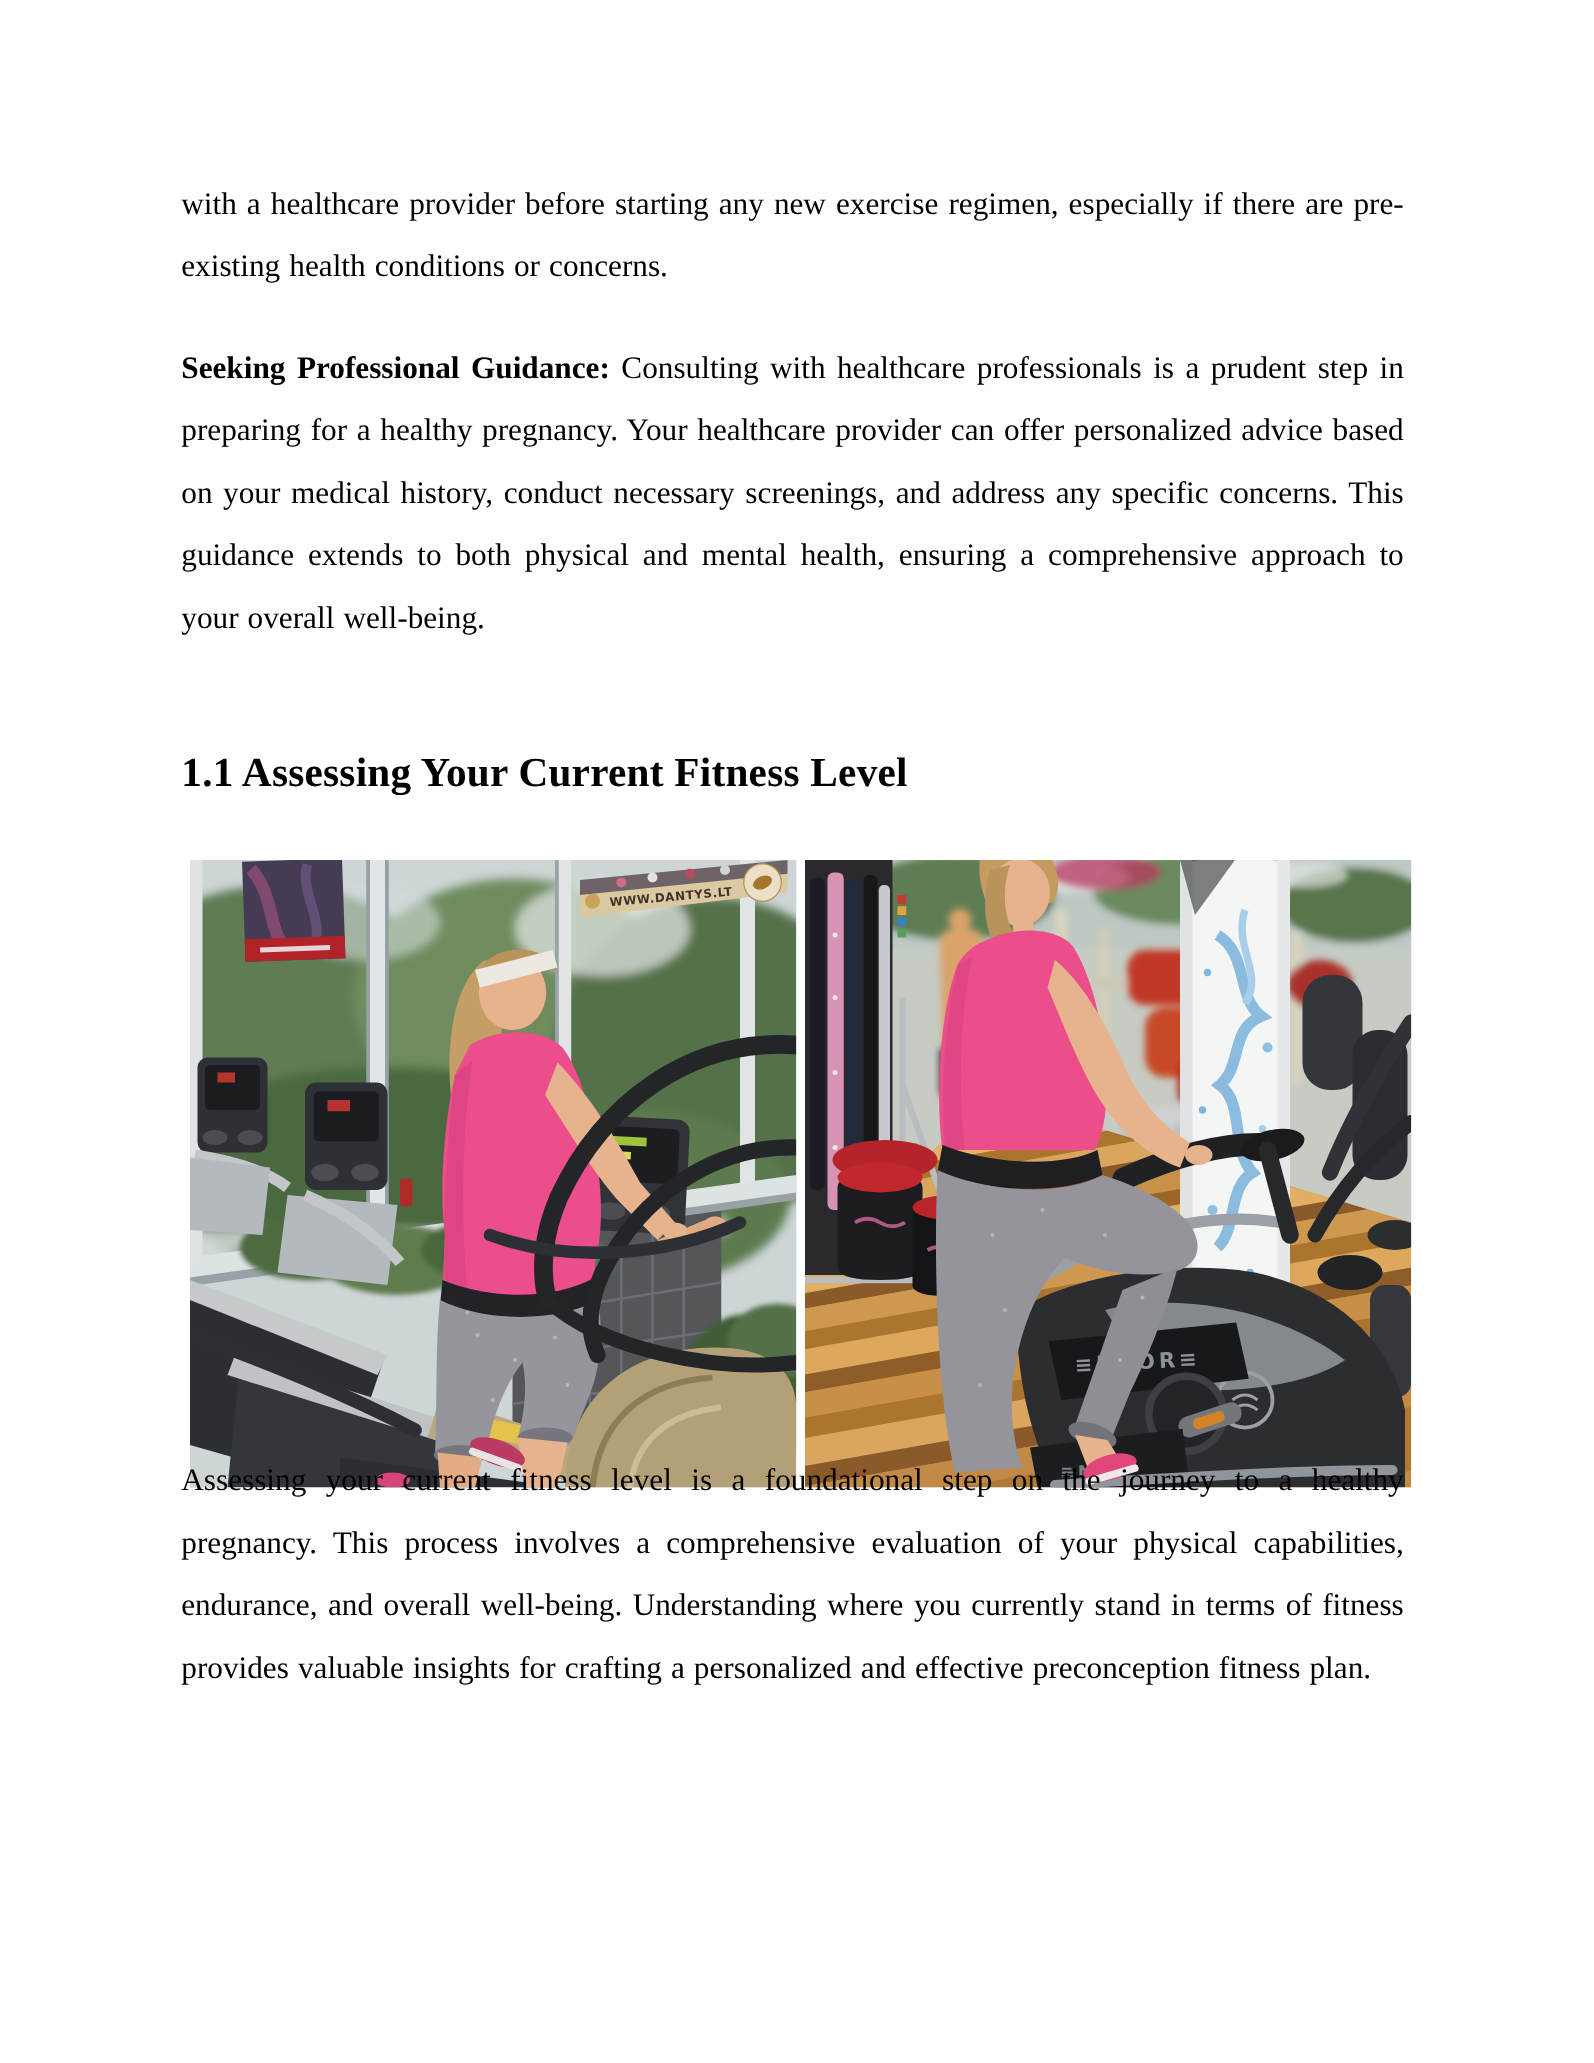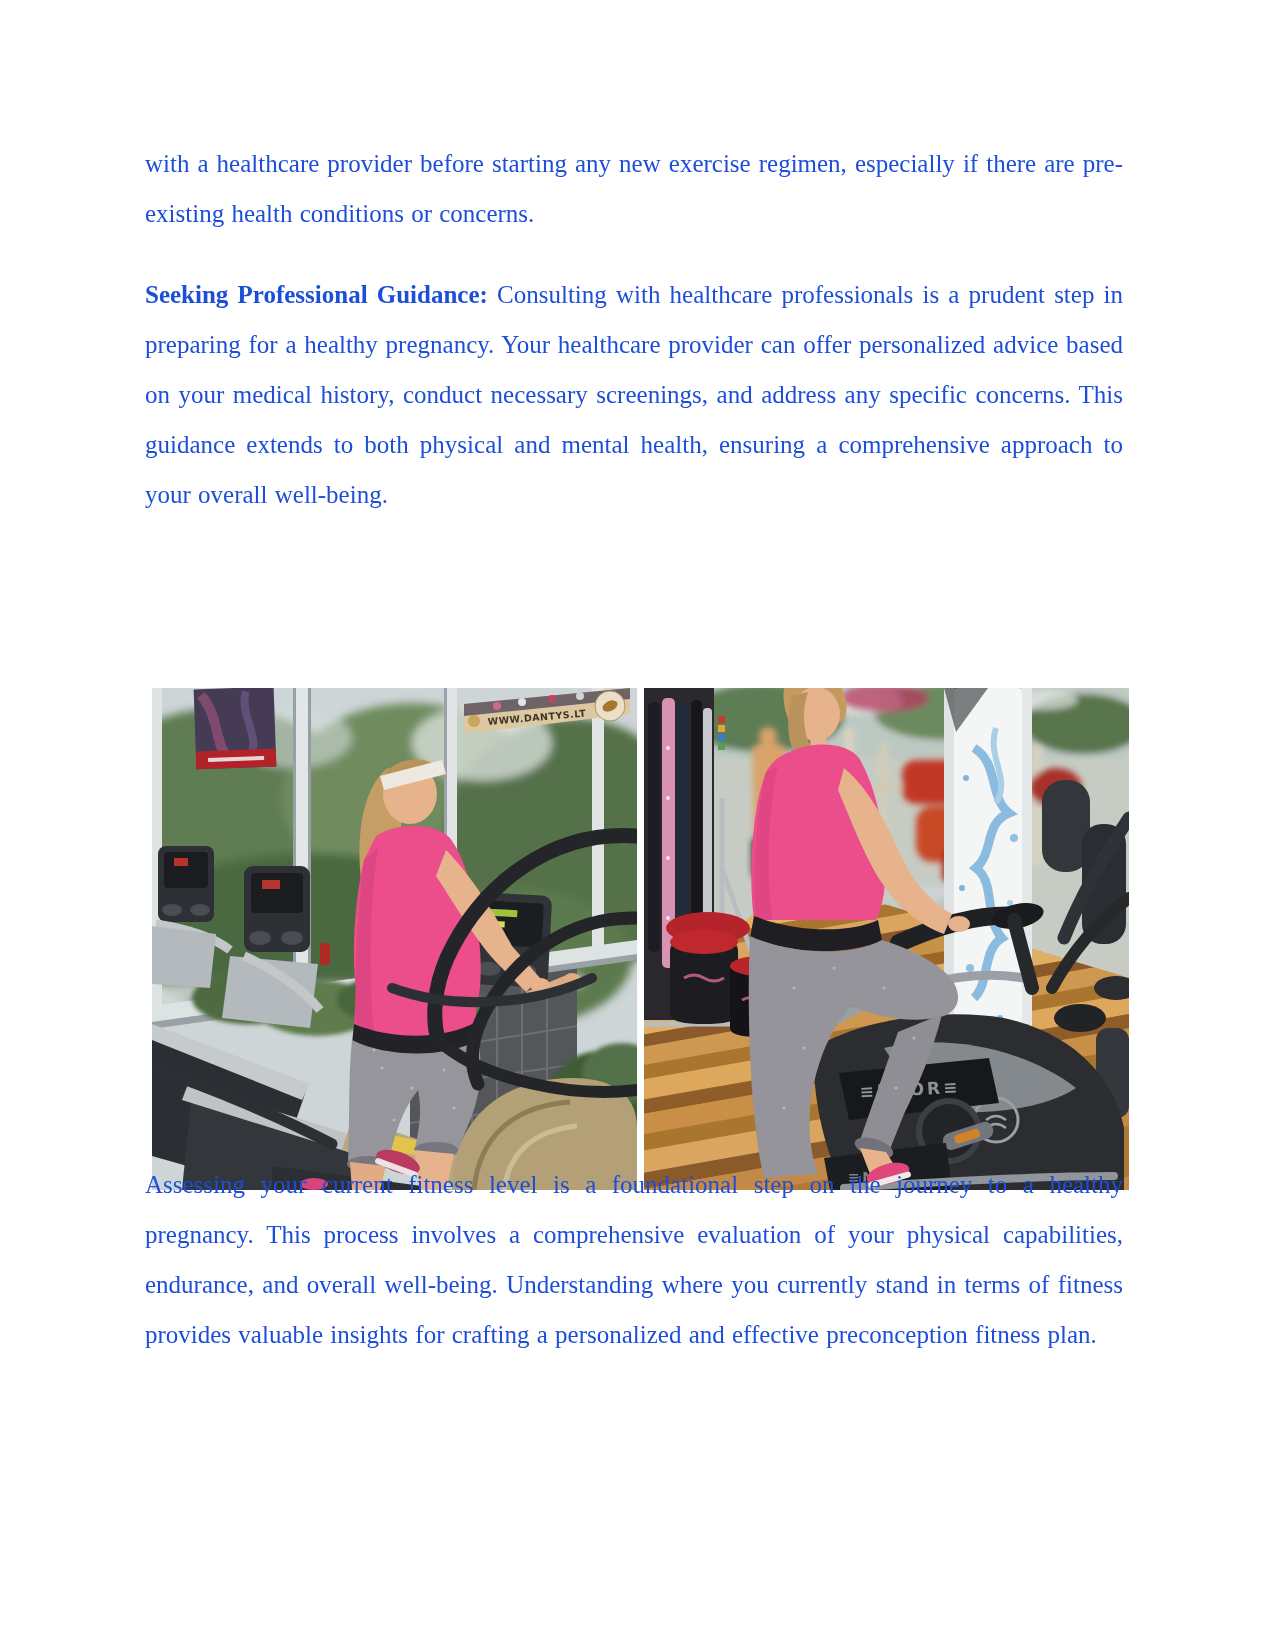--- a/index.html
+++ b/index.html
@@ -3,21 +3,21 @@
 <meta charset="utf-8">
 <style>
   html,body{margin:0;padding:0;background:#ffffff;}
   .page{
     position:relative;
     width:1275px;
     height:1650px;
     background:#ffffff;
     overflow:hidden;
     font-family:"Liberation Serif","DejaVu Serif",serif;
-    color:#1d4ed8;
+    color:#000000;
     text-decoration:underline;
   }
   .para{
     position:absolute;
     left:145px;
     width:978px;
     margin:0;
     font-size:25px;
     line-height:50px;
     text-align:justify;
@@ -54,20 +54,21 @@
 </style>
 </head>
 <body>
 
 <div class="page">
 
   <p class="para" id="para-intro">with a healthcare provider before starting any new exercise regimen, especially if there are pre-existing health conditions or concerns.</p>
 
   <p class="para" id="para-guidance"><b>Seeking Professional Guidance:</b> <span>Consulting with healthcare professionals is a prudent step in preparing for a healthy pregnancy. Your healthcare provider can offer personalized advice based on your medical history, conduct necessary screenings, and address any specific concerns. This guidance extends to both physical and mental health, ensuring a comprehensive approach to your overall well-being.</span></p>
 
+  <h2 class="heading">1.1 Assessing Your Current Fitness Level</h2>
 
   <div class="figure-row">
 
     <div class="figure" title="Woman in a pink shirt and grey capri leggings walking on a treadmill beside tall gym windows with trees outside">
       <svg viewBox="0 0 485 502" width="485" height="502" role="img">
         <defs>
           <filter id="blurA" x="-20%" y="-20%" width="140%" height="140%">
               <feGaussianBlur stdDeviation="4"></feGaussianBlur>
             </filter>
           <filter id="blurB" x="-20%" y="-20%" width="140%" height="140%">

